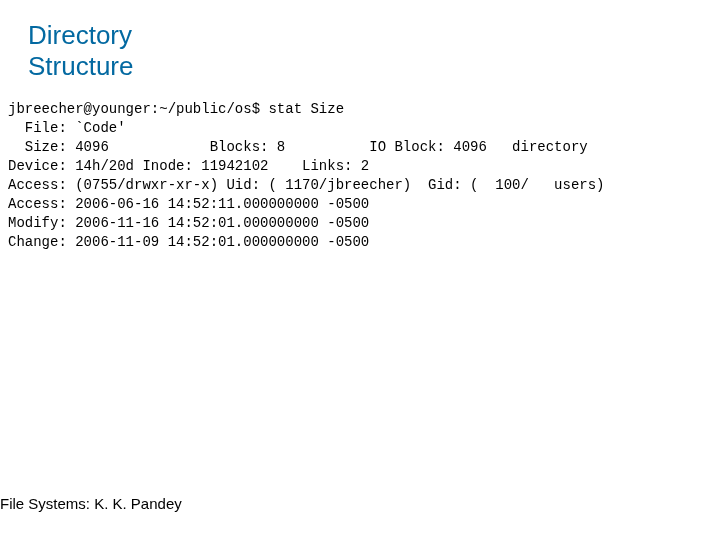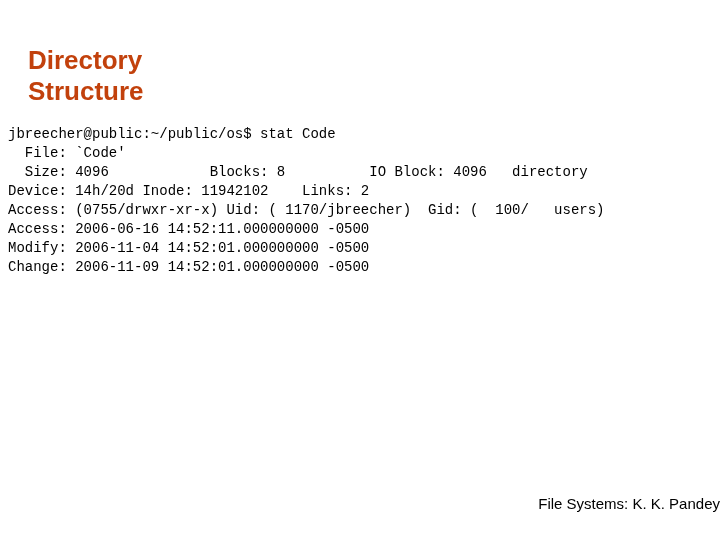--- a/index.html
+++ b/index.html
@@ -21,52 +21,51 @@
       padding: 20px 28px 10px 28px;
     }
     .title-left {
       font-size: 28px;
       font-weight: normal;
       color: #000;
       letter-spacing: 0.5px;
     }
     .title-right {
       font-size: 26px;
-      font-weight: bold;
-      color: #c2410c;
+      font-weight: normal;
+      color: #0369a1;
       text-align: left;
       line-height: 1.2;
-      margin-top: 25px;
     }
     .terminal {
       font-family: "Courier New", Courier, monospace;
       font-size: 14px;
       color: #000;
       padding: 8px 8px 0 8px;
       white-space: pre;
       line-height: 1.35;
     }
     .footer {
       position: absolute;
       bottom: 28px;
       width: 100%;
-      text-align: right;
+      text-align: left;
       font-size: 15px;
       color: #000;
     }
   </style>
 </head>
 <body>
 
 <div class="header">
   <div class="title-right">Directory<br>Structure</div>
 </div>
 
-<div class="terminal"><span>jbreecher@public:~/public/os$ stat Code</span>
+<div class="terminal"><span>jbreecher@younger:~/public/os$ stat Size</span>
 <span>  File: `Code'</span>
 <span>  Size: 4096            Blocks: 8          IO Block: 4096   directory</span>
 <span>Device: 14h/20d Inode: 11942102    Links: 2</span>
 <span>Access: (0755/drwxr-xr-x) Uid: ( 1170/jbreecher)  Gid: (  100/   users)</span>
 <span>Access: 2006-06-16 14:52:11.000000000 -0500</span>
-<span>Modify: 2006-11-04 14:52:01.000000000 -0500</span>
+<span>Modify: 2006-11-16 14:52:01.000000000 -0500</span>
 <span>Change: 2006-11-09 14:52:01.000000000 -0500</span></div>
 
 <div class="footer">File Systems: K. K. Pandey</div>
 
 </body></html>

